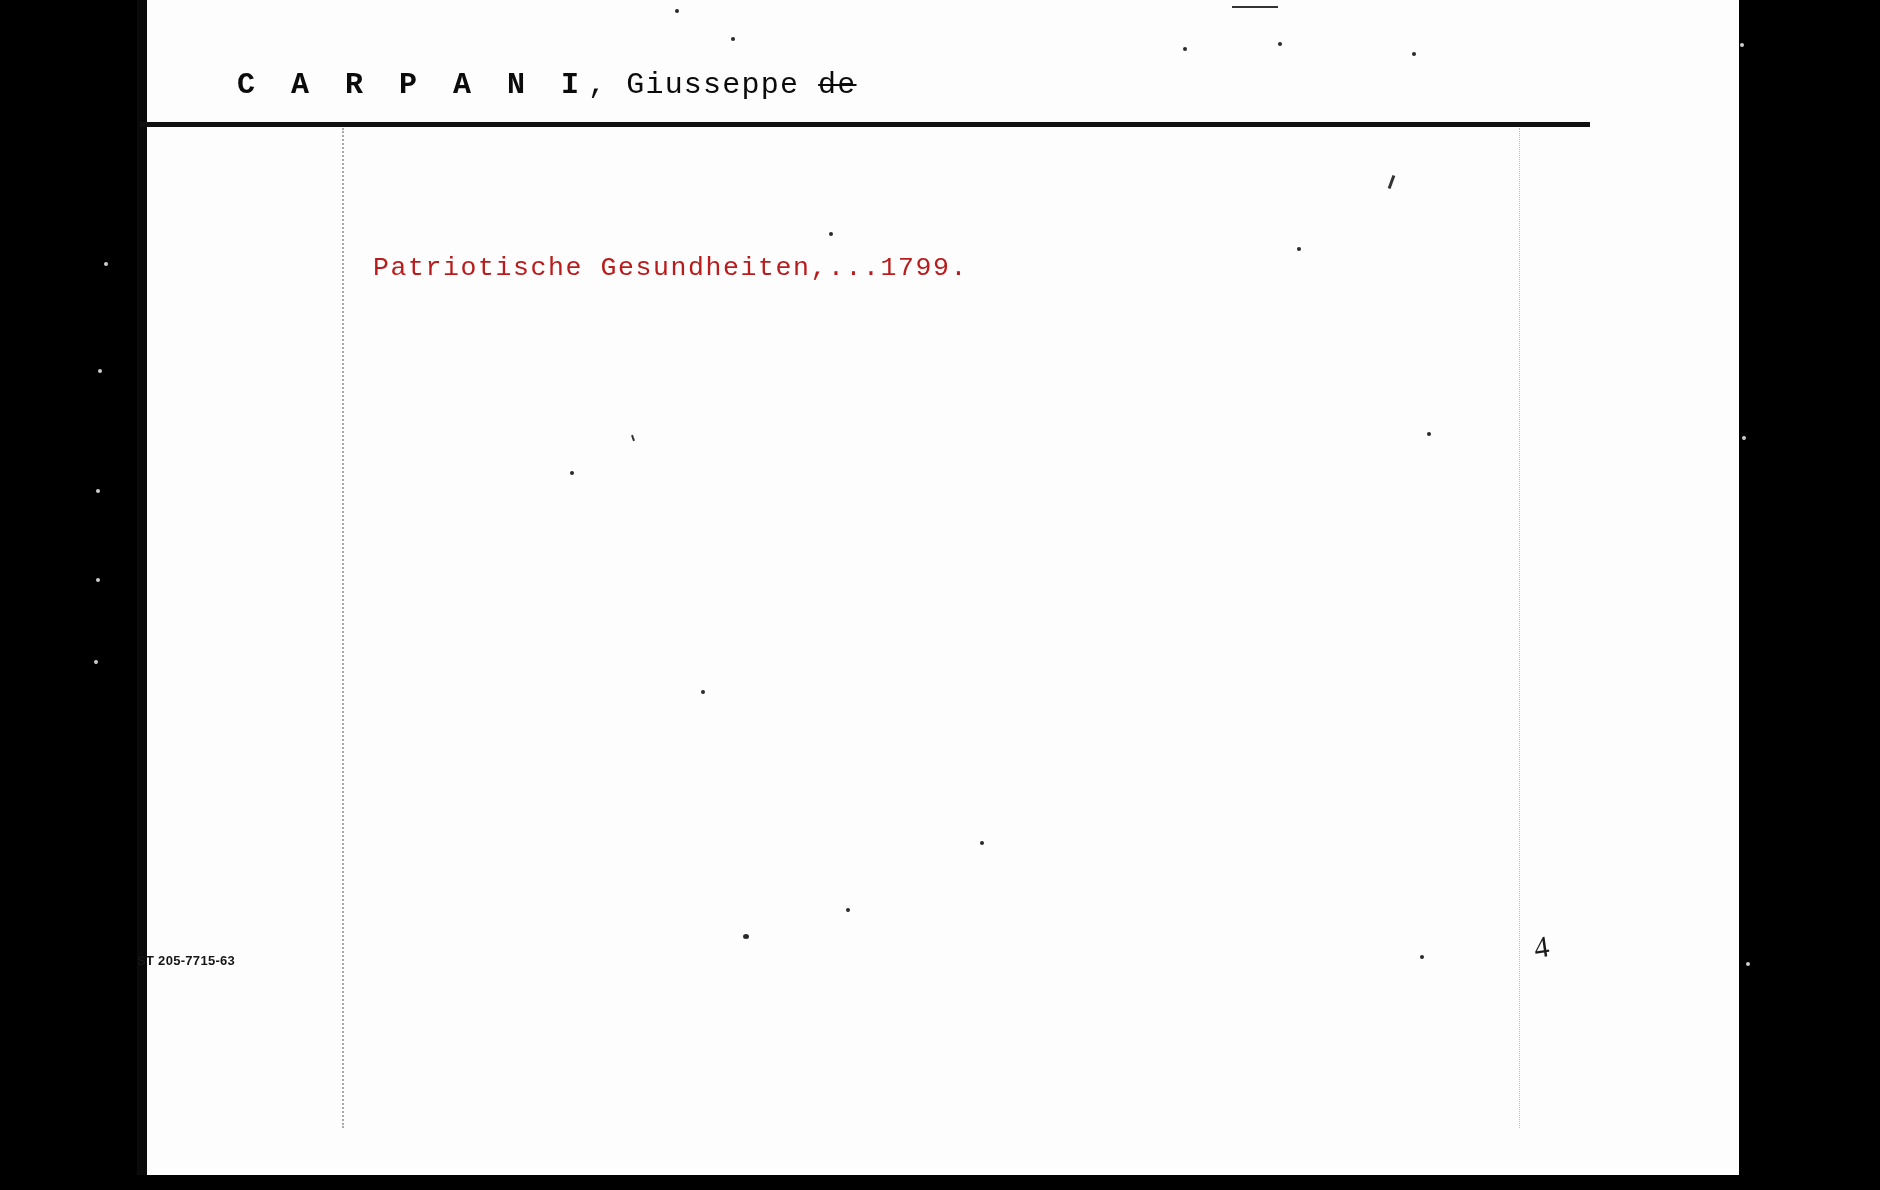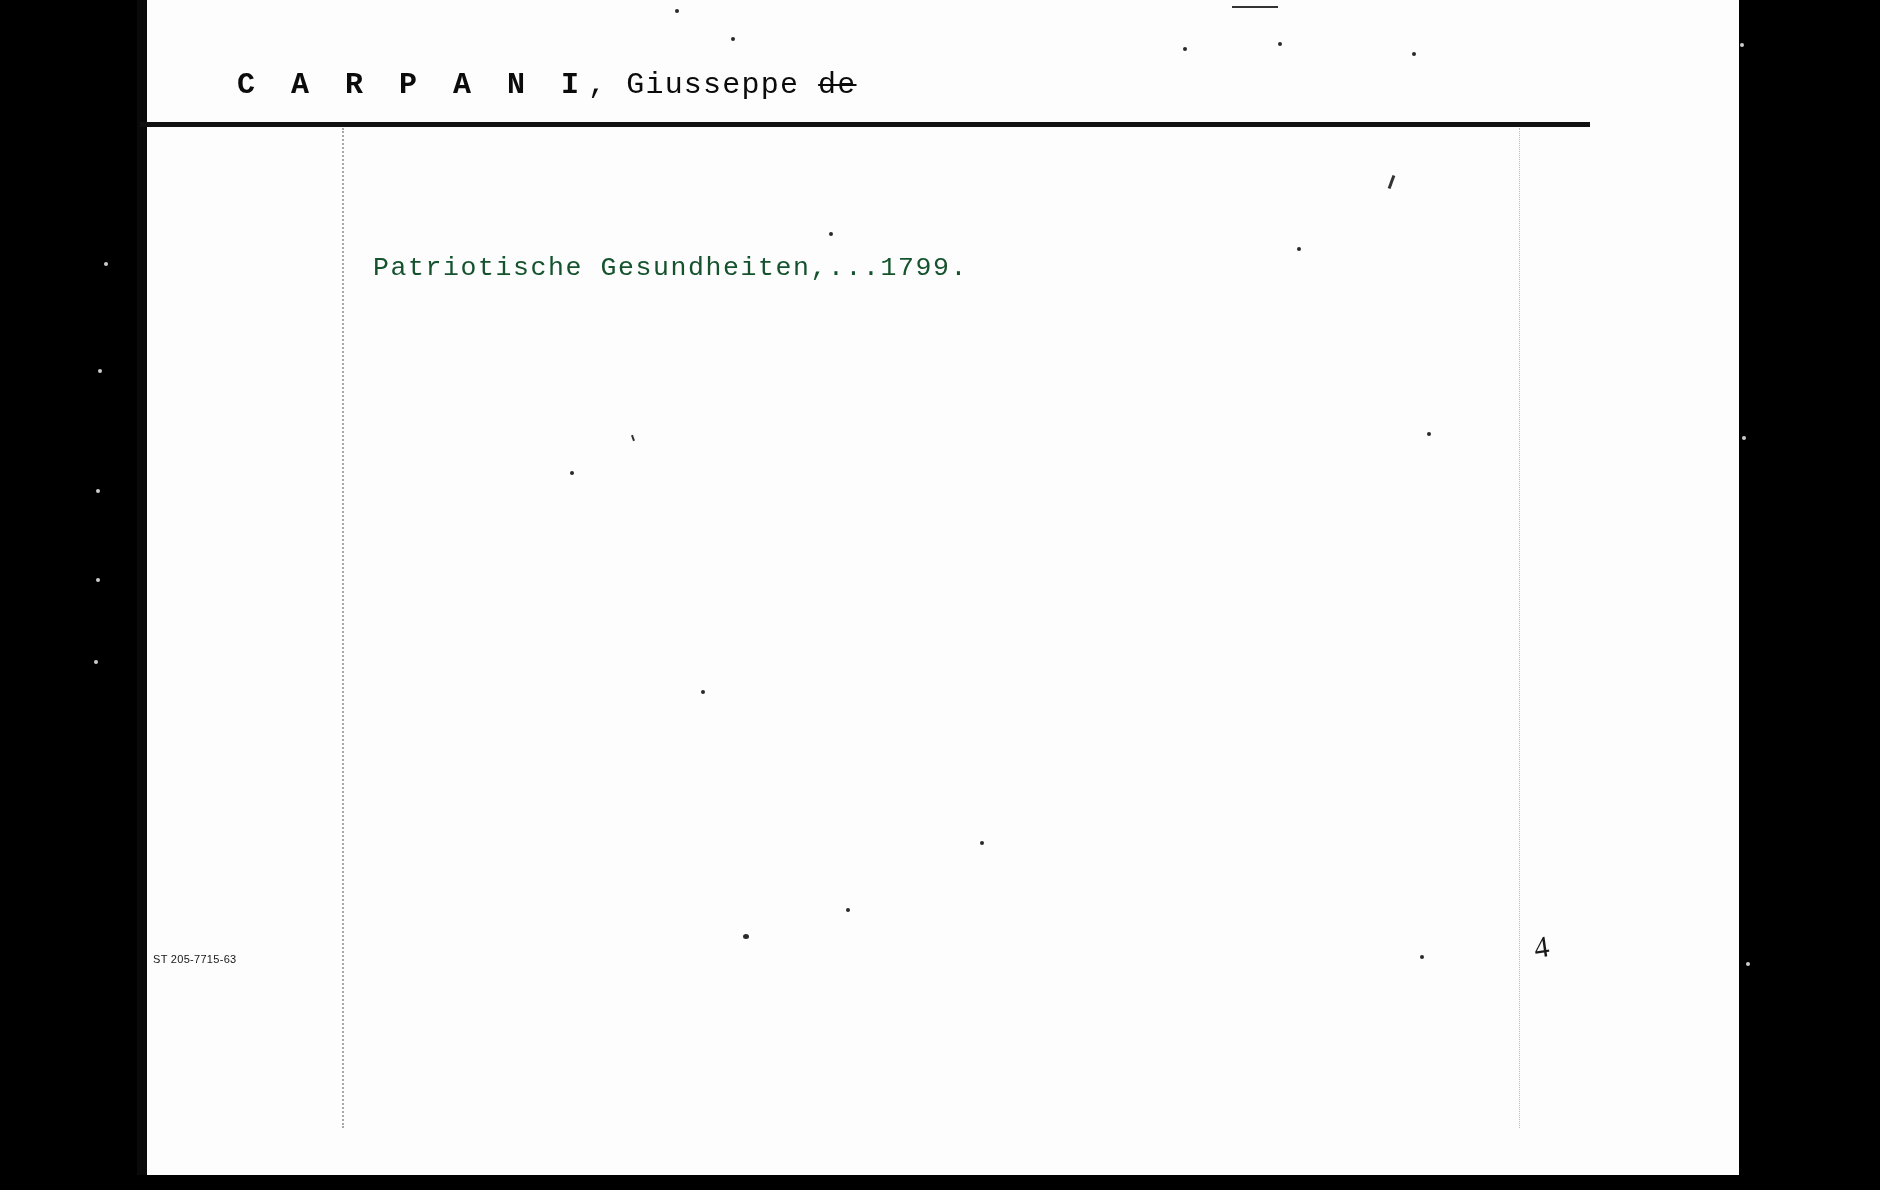--- a/index.html
+++ b/index.html
@@ -82,37 +82,36 @@
     border-left: 2px dotted #9a9a9a;
     opacity: 0.85;
   }
   .vline.left  { left: 205px; }
   .vline.right { left: 1382px; border-left: 1px dotted #b0b0b0; }
 
   .body-line {
     position: absolute;
     font-size: 26.5px;
     letter-spacing: 1.6px;
-    color: #14532d;
+    color: #b91c1c;
     white-space: nowrap;
     text-align: center;
   }
   .line-title  { left: 236px; top: 253px; }
   .line-impr   { left: 236px; top: 375px; }
 
   .form-code {
     position: absolute;
     left: 137px;
     top: 953px;
-    font-size: 11px;
+    font-size: 13px;
     letter-spacing: 0.3px;
     color: #161616;
     font-family: "Liberation Sans", sans-serif;
-    font-weight: 400;
-    margin-left: 16px;
+    font-weight: 700;
   }
 
   .pencil-mark {
     position: absolute;
     left: 1397px;
     top: 930px;
     font-size: 30px;
     color: #1a1a1a;
     font-family: "Liberation Serif", serif;
     transform: rotate(-8deg);

